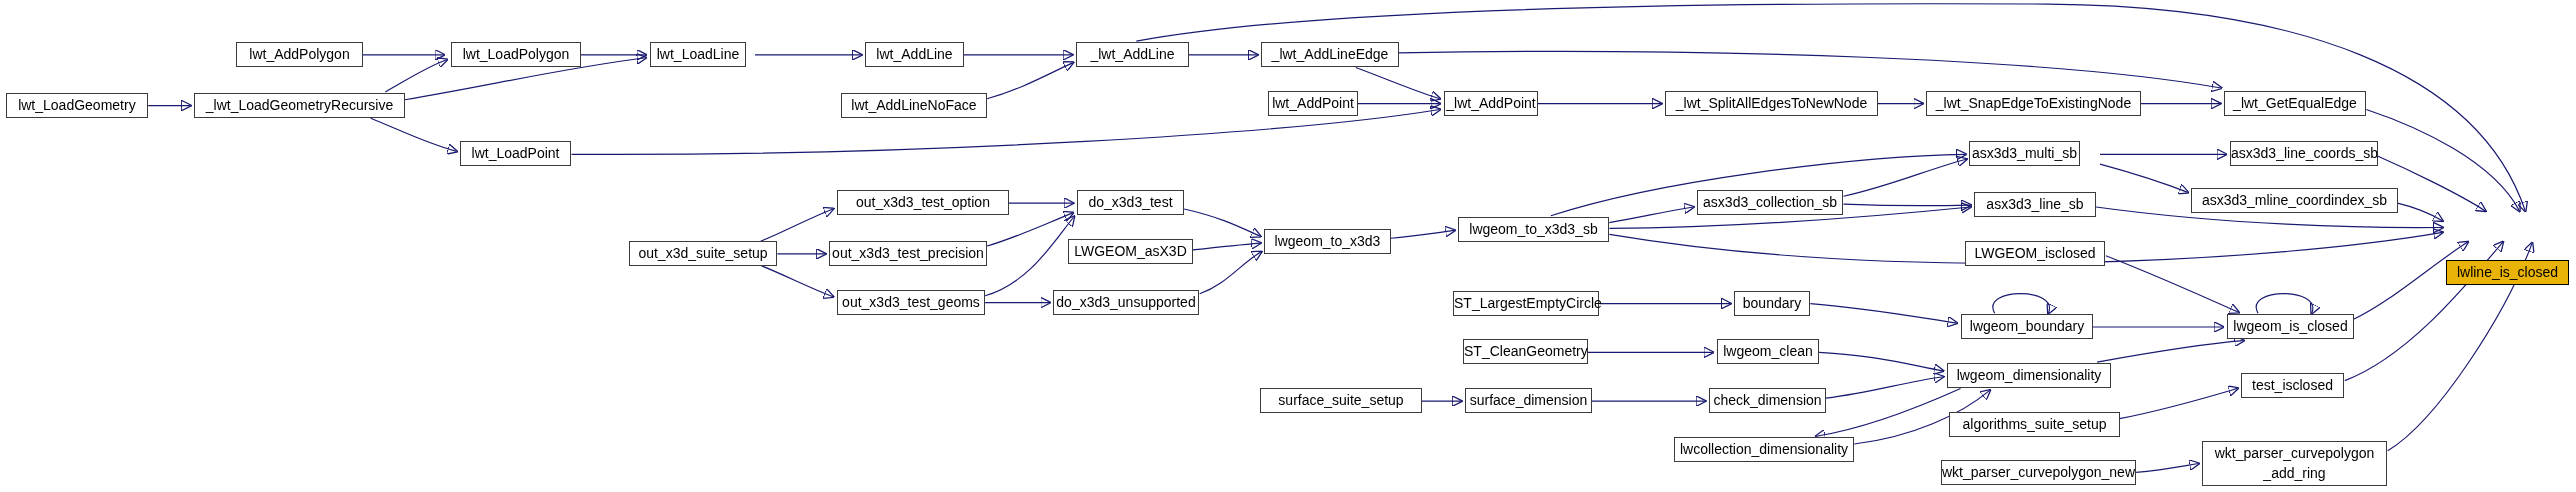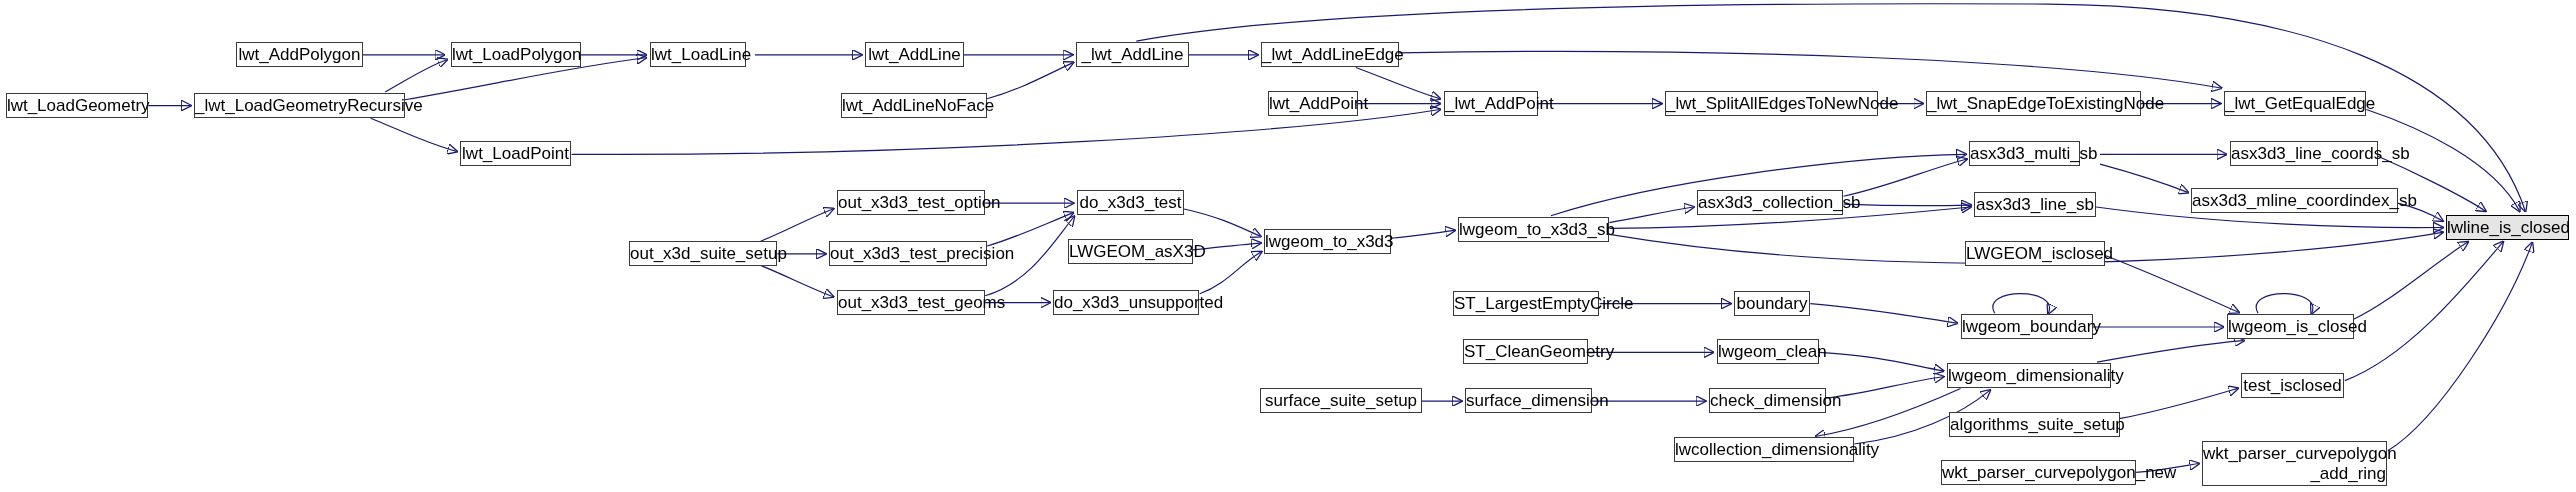--- a/index.html
+++ b/index.html
@@ -2,23 +2,23 @@
 <html><head>
 <meta charset="utf-8">
 <style>
   html,body{margin:0;padding:0;background:#ffffff;}
   .canvas{position:relative;width:2576px;height:493px;background:#ffffff;overflow:hidden;
           font-family:"Liberation Sans","DejaVu Sans",sans-serif;}
   svg.edges{position:absolute;left:0;top:0;width:2576px;height:493px;}
   svg.edges path{fill:none;stroke:#191970;stroke-width:1.2;}
   .node{position:absolute;box-sizing:border-box;height:25px;line-height:23.4px;
         text-align:center;background:#ffffff;border:1px solid #3a3a3a;
-        color:#000;font-size:17px;white-space:nowrap;}
-  .node.tall{height:45px;line-height:19.5px;padding-top:2px;white-space:normal;text-align:right;}
-  .node.target{background:#e5e5e5;border:1px solid #000;}
+        color:#000;font-size:14px;white-space:nowrap;}
+  .node.tall{height:45px;line-height:19.5px;padding-top:2px;white-space:normal;}
+  .node.target{background:#eab308;border:1px solid #000;margin-top:45px;}
 </style>
 </head>
 <body>
 
 <div class="canvas">
 
   <svg class="edges" viewBox="0 0 2641 505">
     <defs>
       <marker id="arrow" viewBox="0 0 10 10" refX="8.5" refY="5" markerWidth="9" markerHeight="9" orient="auto">
         <path d="M0,0 L10,5 L0,10 Z" fill="#191970" stroke="none"></path>
@@ -96,21 +96,21 @@
   <div class="node" style="left:1076px;top:42px;width:113px">_lwt_AddLine</div>
   <div class="node" style="left:1261px;top:42px;width:138px">_lwt_AddLineEdge</div>
   <div class="node" style="left:460px;top:141px;width:111px">lwt_LoadPoint</div>
   <div class="node" style="left:1268px;top:91px;width:90px">lwt_AddPoint</div>
   <div class="node" style="left:1444px;top:91px;width:94px">_lwt_AddPoint</div>
   <div class="node" style="left:1926px;top:91px;width:215px">_lwt_SnapEdgeToExistingNode</div>
   <div class="node" style="left:1665px;top:91px;width:213px">_lwt_SplitAllEdgesToNewNode</div>
   <div class="node" style="left:2224px;top:91px;width:142px">_lwt_GetEqualEdge</div>
 
   <div class="node" style="left:629px;top:241px;width:148px">out_x3d_suite_setup</div>
-  <div class="node" style="left:837px;top:190px;width:148px">out_x3d3_test_option</div>
+  <div class="node" style="left:837px;top:190px;width:172px">out_x3d3_test_option</div>
   <div class="node" style="left:829px;top:241px;width:158px">out_x3d3_test_precision</div>
   <div class="node" style="left:837px;top:290px;width:148px">out_x3d3_test_geoms</div>
   <div class="node" style="left:1077px;top:190px;width:107px">do_x3d3_test</div>
   <div class="node" style="left:1068px;top:239px;width:125px">LWGEOM_asX3D</div>
   <div class="node" style="left:1053px;top:290px;width:146px">do_x3d3_unsupported</div>
   <div class="node" style="left:1264px;top:229px;width:127px">lwgeom_to_x3d3</div>
   <div class="node" style="left:1458px;top:217px;width:151px">lwgeom_to_x3d3_sb</div>
   <div class="node" style="left:1697px;top:190px;width:146px">asx3d3_collection_sb</div>
   <div class="node" style="left:1969px;top:141px;width:111px">asx3d3_multi_sb</div>
   <div class="node" style="left:2230px;top:141px;width:148px">asx3d3_line_coords_sb</div>

